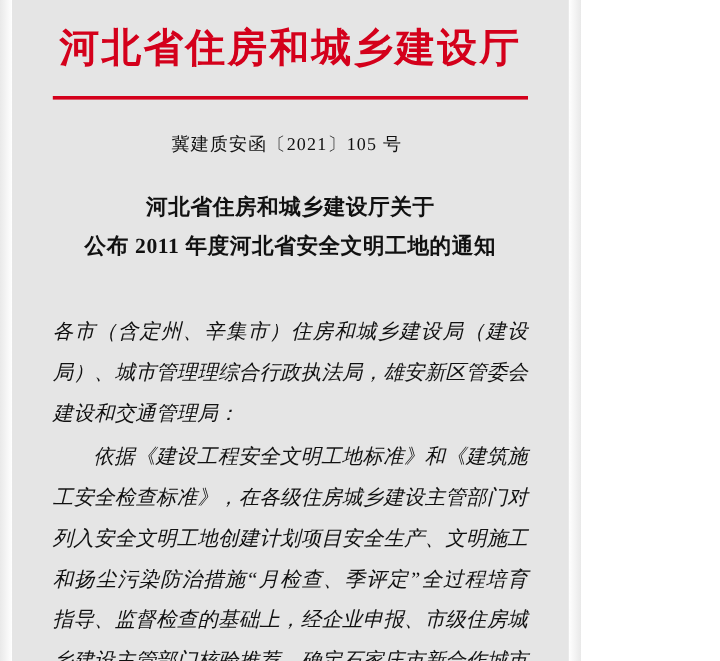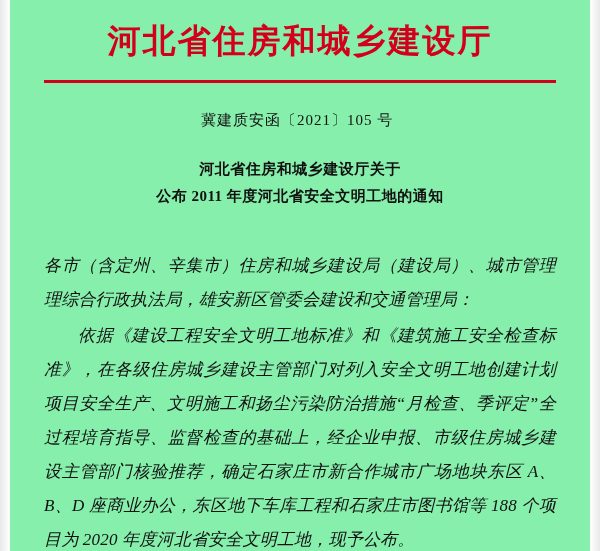--- a/index.html
+++ b/index.html
@@ -8,23 +8,23 @@
   }
   body {
     width: 600px;
     height: 551px;
     background: #ffffff;
     font-family: "Liberation Serif", "DejaVu Serif", serif;
     overflow: hidden;
   }
   .page {
     position: relative;
-    width: 600px;
+    width: 484px;
     height: 551px;
-    background: #86efac;
+    background: #e5e5e5;
     box-sizing: border-box;
     padding: 0 44px;
   }
   
   .doc-header {
     text-align: center;
     padding-top: 22px;
   }
   .doc-header .title {
     color: #d4001b;
@@ -49,21 +49,21 @@
     color: #111;
     letter-spacing: 1px;
     padding-right: 6px;
   }
   
   .doc-subject {
     margin-top: 26px;
     text-align: center;
     color: #111;
     font-weight: bold;
-    font-size: 15px;
+    font-size: 18px;
     line-height: 1.85;
     letter-spacing: 0.5px;
   }
   .doc-subject .line {
     display: block;
   }
   
   .doc-body {
     margin-top: 38px;
     font-size: 17px;

